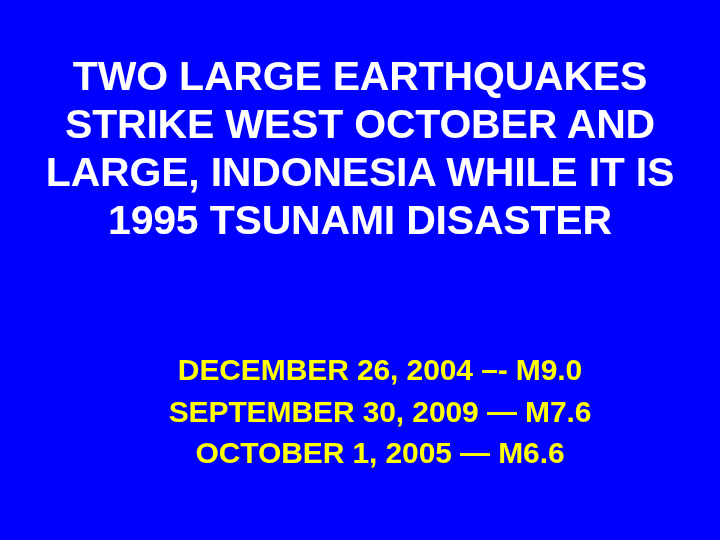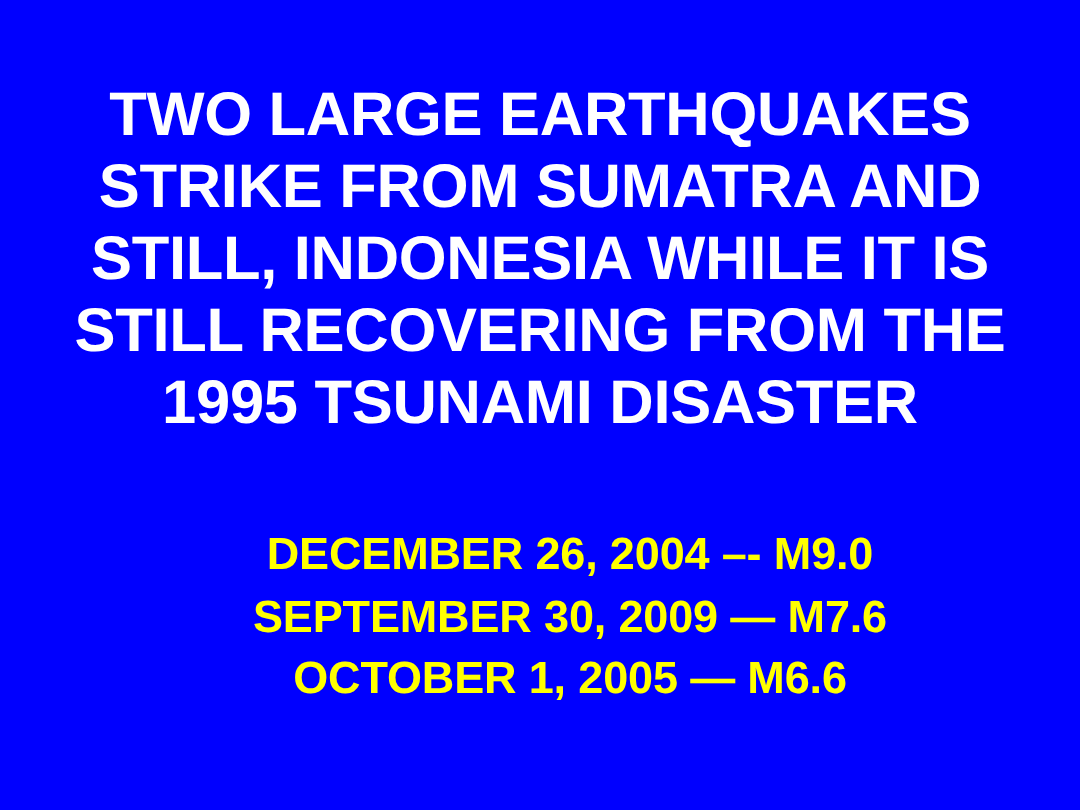--- a/index.html
+++ b/index.html
@@ -57,23 +57,22 @@
     line-height: 39px;
   }
 </style>
 </head>
 <body>
 
 <div id="slide">
 
   <div id="title-block">
     <span class="title-line">TWO LARGE EARTHQUAKES</span>
-    <span class="title-line">STRIKE FROM SUMATRA AND</span>
-    <span class="title-line">STILL, INDONESIA WHILE IT IS</span>
-    <span class="title-line">STILL RECOVERING FROM THE</span>
+    <span class="title-line">STRIKE WEST OCTOBER AND</span>
+    <span class="title-line">LARGE, INDONESIA WHILE IT IS</span>
     <span class="title-line">1995 TSUNAMI DISASTER</span>
   </div>
 
   <div id="subtitle-block">
     <span class="sub-line">DECEMBER 26, 2004 –- M9.0</span>
     <span class="sub-line">SEPTEMBER 30, 2009 — M7.6</span>
     <span class="sub-line tight">OCTOBER 1, 2005 — M6.6</span>
   </div>
 
 </div>

